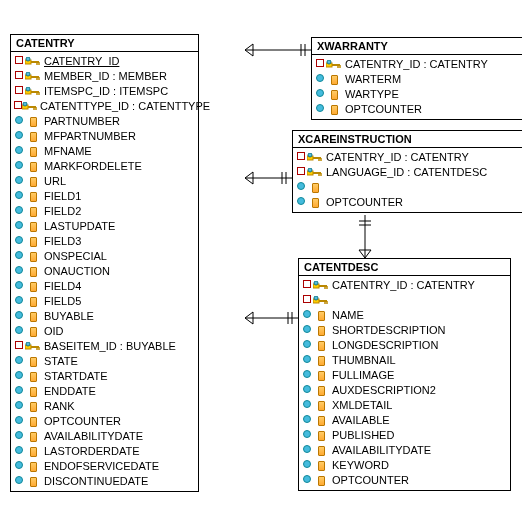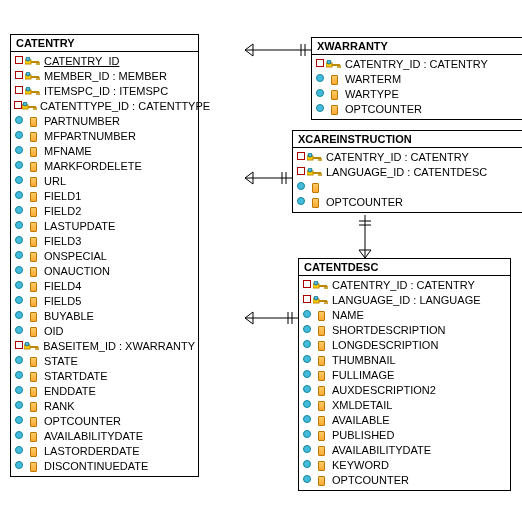--- a/index.html
+++ b/index.html
@@ -186,21 +186,21 @@
         <span class="bullet red"></span>
         <span class="icon key-icon">
           <svg width="16" height="10">
             <rect x="0" y="3" width="6" height="4" fill="#fc0" stroke="#b80"></rect>
             <line x1="6" y1="5" x2="14" y2="5" stroke="#b80" stroke-width="2"></line>
             <line x1="12" y1="5" x2="12" y2="8" stroke="#b80" stroke-width="1.5"></line>
             <line x1="14" y1="5" x2="14" y2="8" stroke="#b80" stroke-width="1.5"></line>
             <circle cx="3" cy="2" r="2" fill="#5bd" stroke="#178"></circle>
           </svg>
         </span>
-        <span class="field-name">BASEITEM_ID : XWARRANTY</span>
+        <span class="field-name">BASEITEM_ID : BUYABLE</span>
       </div>
       <div class="field-row">
         <span class="bullet cyan"></span>
         <span class="icon">
           <span class="col-icon"></span>
         </span>
         <span class="field-name">STATE</span>
       </div>
       <div class="field-row">
         <span class="bullet cyan"></span>
@@ -236,20 +236,27 @@
           <span class="col-icon"></span>
         </span>
         <span class="field-name">AVAILABILITYDATE</span>
       </div>
       <div class="field-row">
         <span class="bullet cyan"></span>
         <span class="icon">
           <span class="col-icon"></span>
         </span>
         <span class="field-name">LASTORDERDATE</span>
+      </div>
+      <div class="field-row">
+        <span class="bullet cyan"></span>
+        <span class="icon">
+          <span class="col-icon"></span>
+        </span>
+        <span class="field-name">ENDOFSERVICEDATE</span>
       </div>
       <div class="field-row">
         <span class="bullet cyan"></span>
         <span class="icon">
           <span class="col-icon"></span>
         </span>
         <span class="field-name">DISCONTINUEDATE</span>
       </div>
     </div>
 </div>
@@ -359,21 +366,20 @@
         <span class="bullet red"></span>
         <span class="icon key-icon">
           <svg width="16" height="10">
             <rect x="0" y="3" width="6" height="4" fill="#fc0" stroke="#b80"></rect>
             <line x1="6" y1="5" x2="14" y2="5" stroke="#b80" stroke-width="2"></line>
             <line x1="12" y1="5" x2="12" y2="8" stroke="#b80" stroke-width="1.5"></line>
             <line x1="14" y1="5" x2="14" y2="8" stroke="#b80" stroke-width="1.5"></line>
             <circle cx="3" cy="2" r="2" fill="#5bd" stroke="#178"></circle>
           </svg>
         </span>
-        <span class="field-name">LANGUAGE_ID : LANGUAGE</span>
       </div>
       <div class="field-row">
         <span class="bullet cyan"></span>
         <span class="icon">
           <span class="col-icon"></span>
         </span>
         <span class="field-name">NAME</span>
       </div>
       <div class="field-row">
         <span class="bullet cyan"></span>

